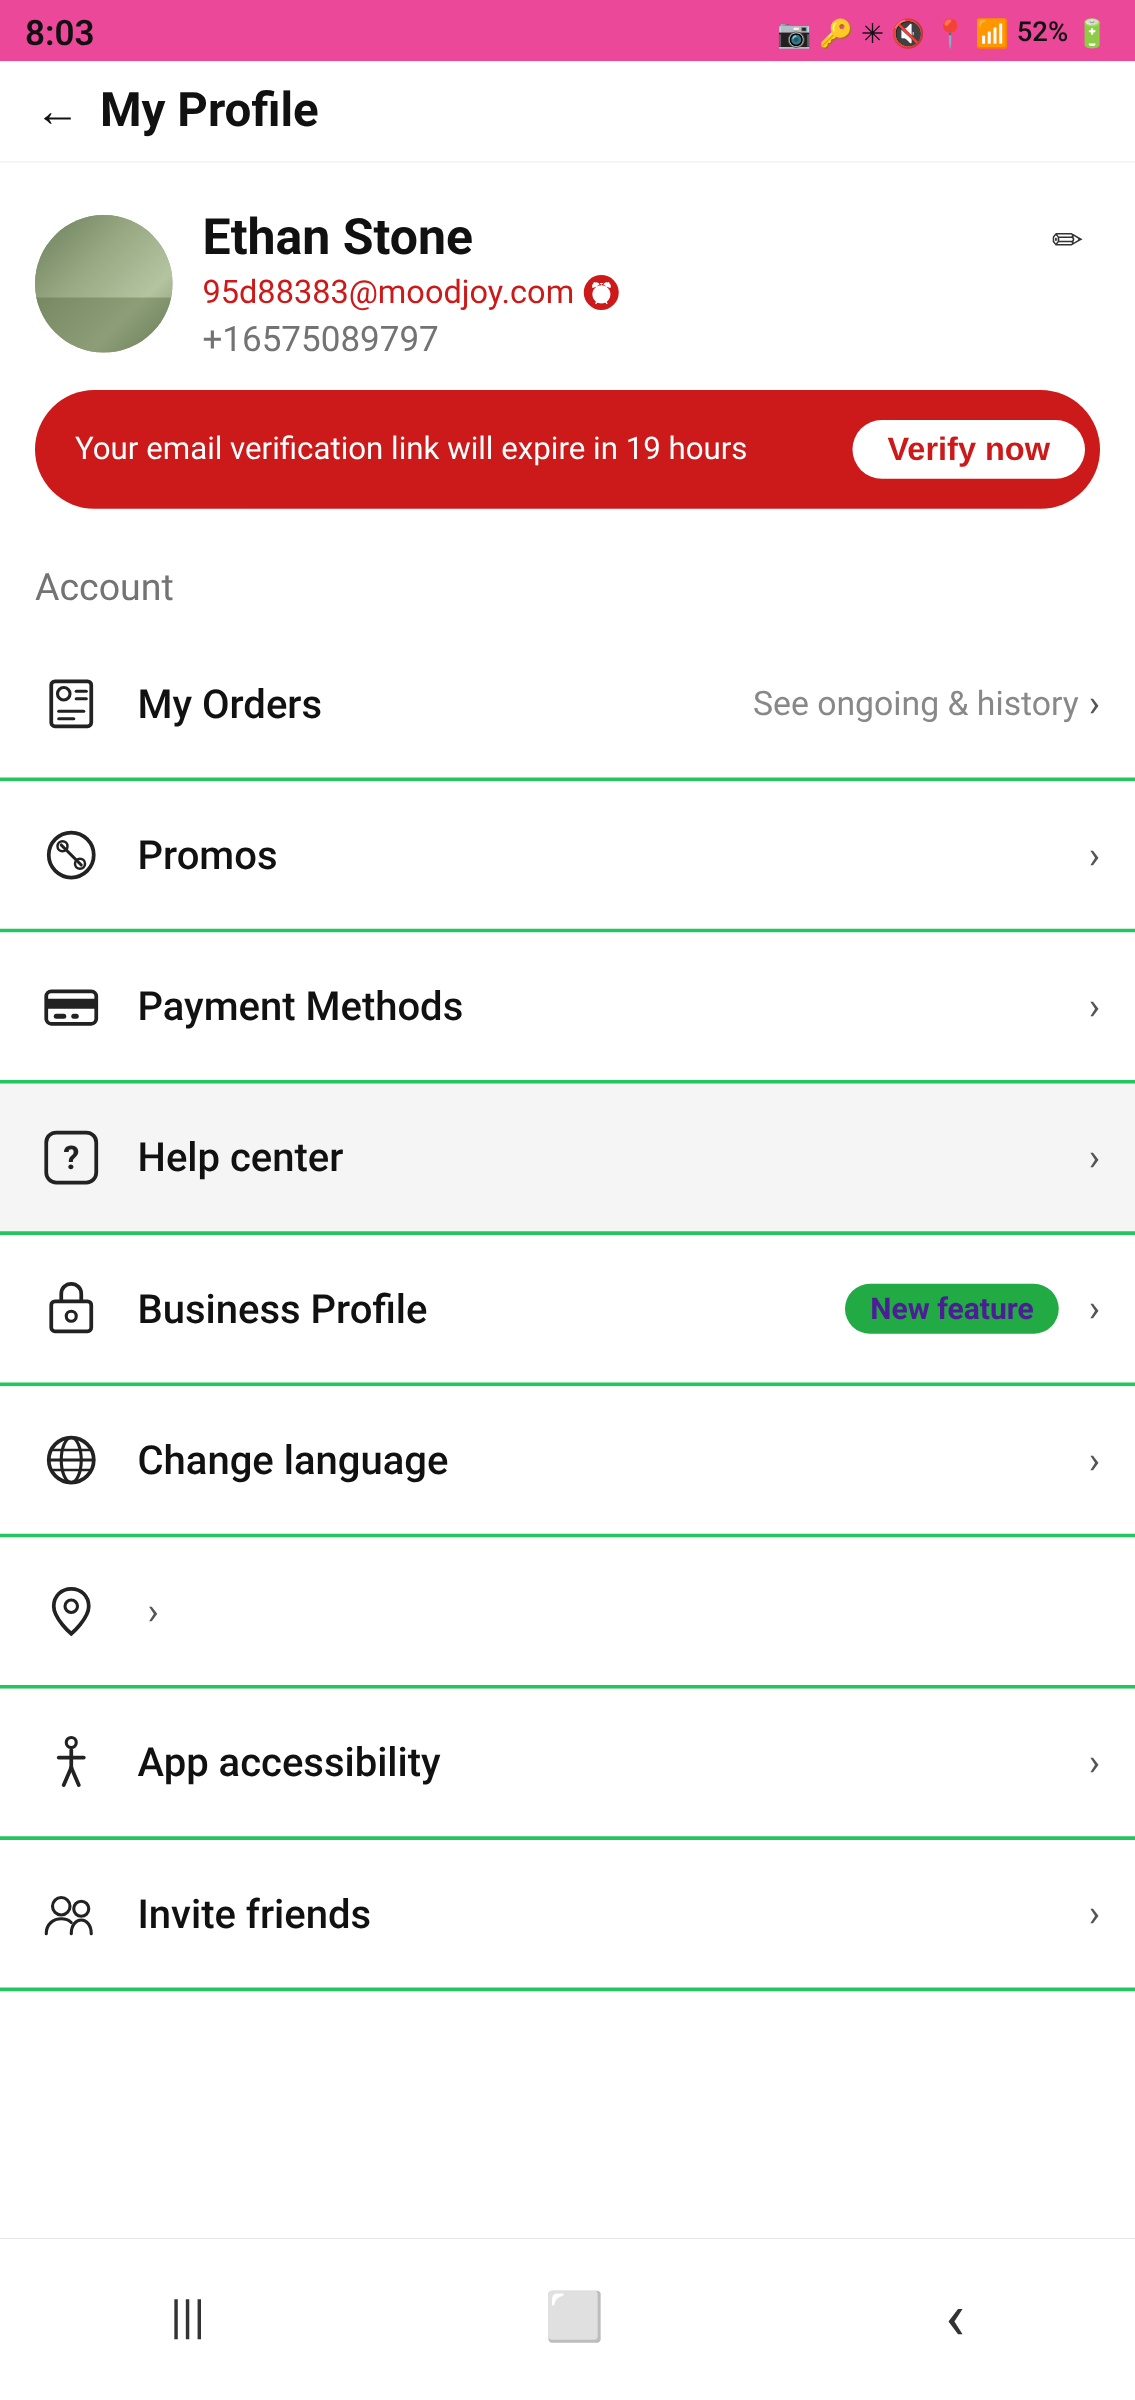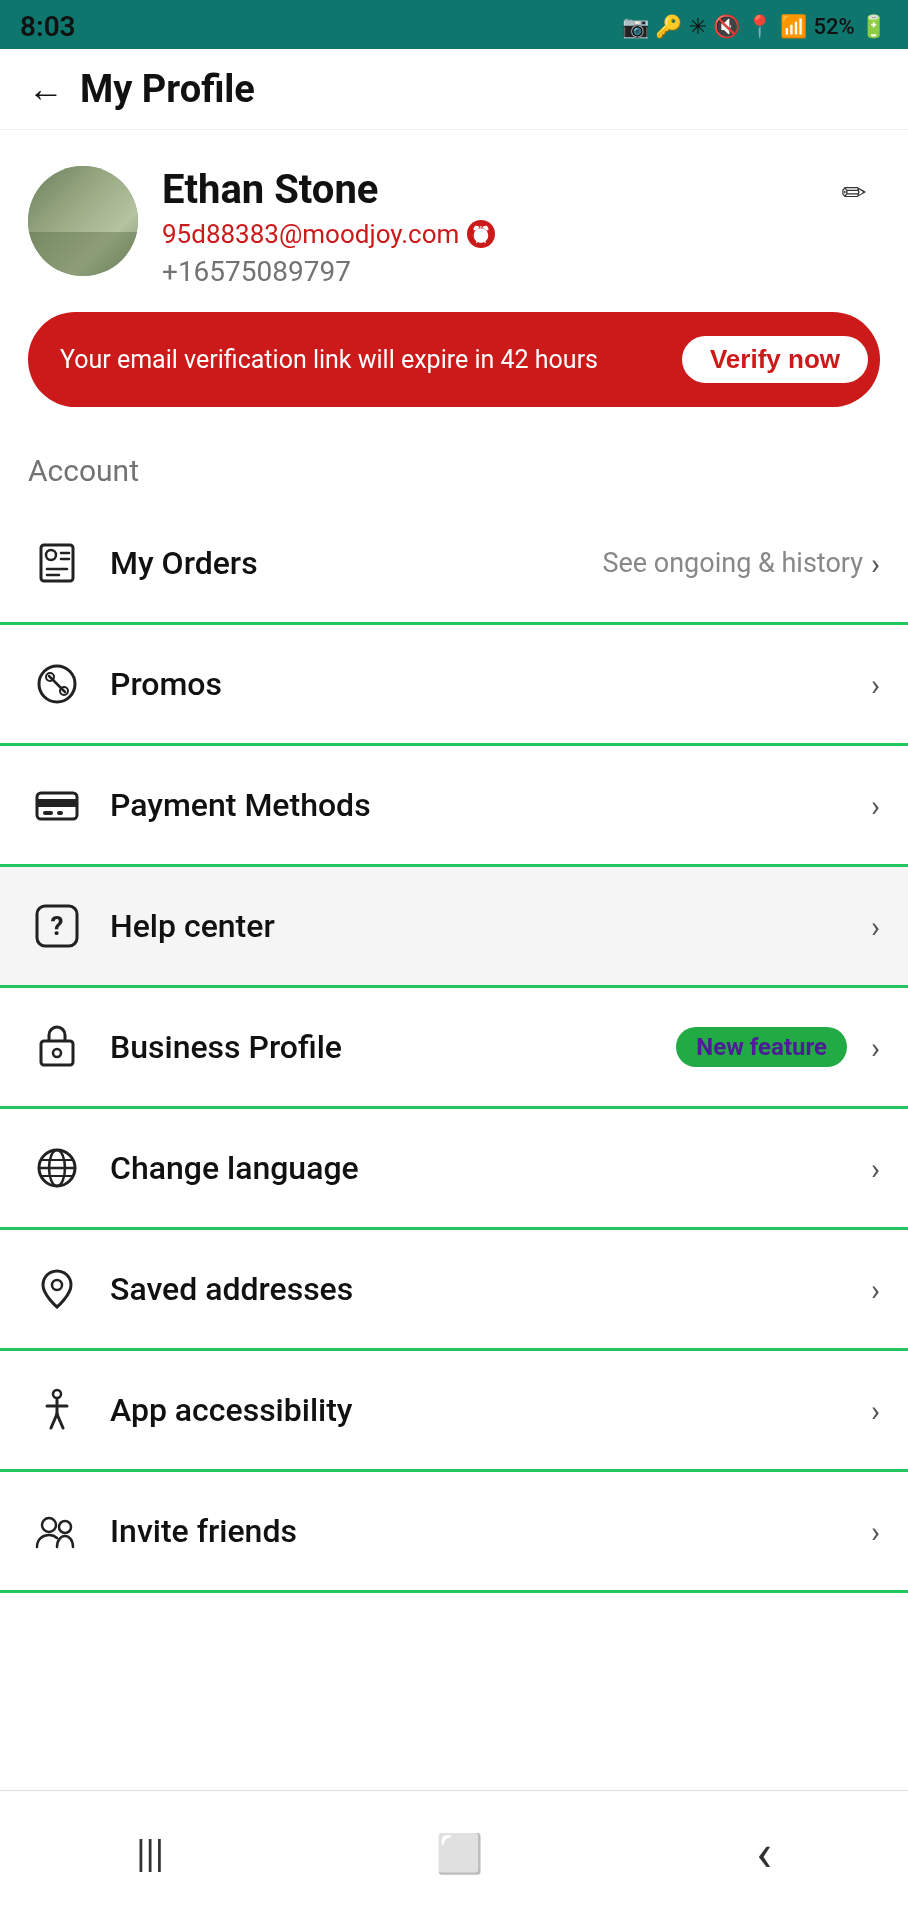--- a/index.html
+++ b/index.html
@@ -13,21 +13,21 @@
       position: relative;
       overflow-x: hidden;
     }
 
     
     .status-bar {
       display: flex;
       justify-content: space-between;
       align-items: center;
       padding: 10px 20px 6px 20px;
-      background: #0f766e;
+      background: #ec4899;
     }
     .status-time {
       font-size: 28px;
       font-weight: 600;
       color: #111;
     }
     .status-icons {
       display: flex;
       align-items: center;
       gap: 6px;
@@ -60,21 +60,21 @@
     }
     .header-title {
       font-size: 38px;
       font-weight: 700;
       color: #111;
     }
 
     
     .profile-section {
       display: flex;
-      align-items: flex-start;
+      align-items: center;
       padding: 36px 28px 24px 28px;
       position: relative;
     }
     .avatar {
       width: 110px;
       height: 110px;
       border-radius: 50%;
       background: #8a9b7a;
       overflow: hidden;
       flex-shrink: 0;
@@ -298,21 +298,21 @@
       <span class="email-clock"></span>
     </div>
     <div class="profile-phone">+16575089797</div>
   </div>
   <div class="edit-btn">
     <span class="edit-icon">✏</span>
   </div>
 </div>
 
 <div class="verify-banner">
-  <span class="verify-text">Your email verification link will expire in 42 hours</span>
+  <span class="verify-text">Your email verification link will expire in 19 hours</span>
   <button class="verify-btn">Verify now</button>
 </div>
 
 <div class="section-label">Account</div>
 
 <div class="menu-list">
 
   <div class="menu-item">
     <div class="menu-icon">
       <svg viewBox="0 0 48 48" fill="none" xmlns="http://www.w3.org/2000/svg">
@@ -393,21 +393,20 @@
     <span class="menu-chevron">›</span>
   </div>
 
   <div class="menu-item">
     <div class="menu-icon">
       <svg viewBox="0 0 48 48" fill="none" xmlns="http://www.w3.org/2000/svg">
         <path d="M24 6 C16 6 10 12 10 20 C10 30 24 42 24 42 C24 42 38 30 38 20 C38 12 32 6 24 6Z" stroke="#222" stroke-width="3" fill="none"></path>
         <circle cx="24" cy="20" r="5" stroke="#222" stroke-width="2.5" fill="none"></circle>
       </svg>
     </div>
-    <span class="menu-label">Saved addresses</span>
     <span class="menu-chevron">›</span>
   </div>
 
   <div class="menu-item">
     <div class="menu-icon">
       <svg viewBox="0 0 48 48" fill="none" xmlns="http://www.w3.org/2000/svg">
         <circle cx="24" cy="8" r="4" stroke="#222" stroke-width="2.5" fill="none"></circle>
         <path d="M24 14 L24 28" stroke="#222" stroke-width="3" stroke-linecap="round"></path>
         <path d="M14 20 L34 20" stroke="#222" stroke-width="3" stroke-linecap="round"></path>
         <path d="M24 28 L18 42" stroke="#222" stroke-width="3" stroke-linecap="round"></path>

